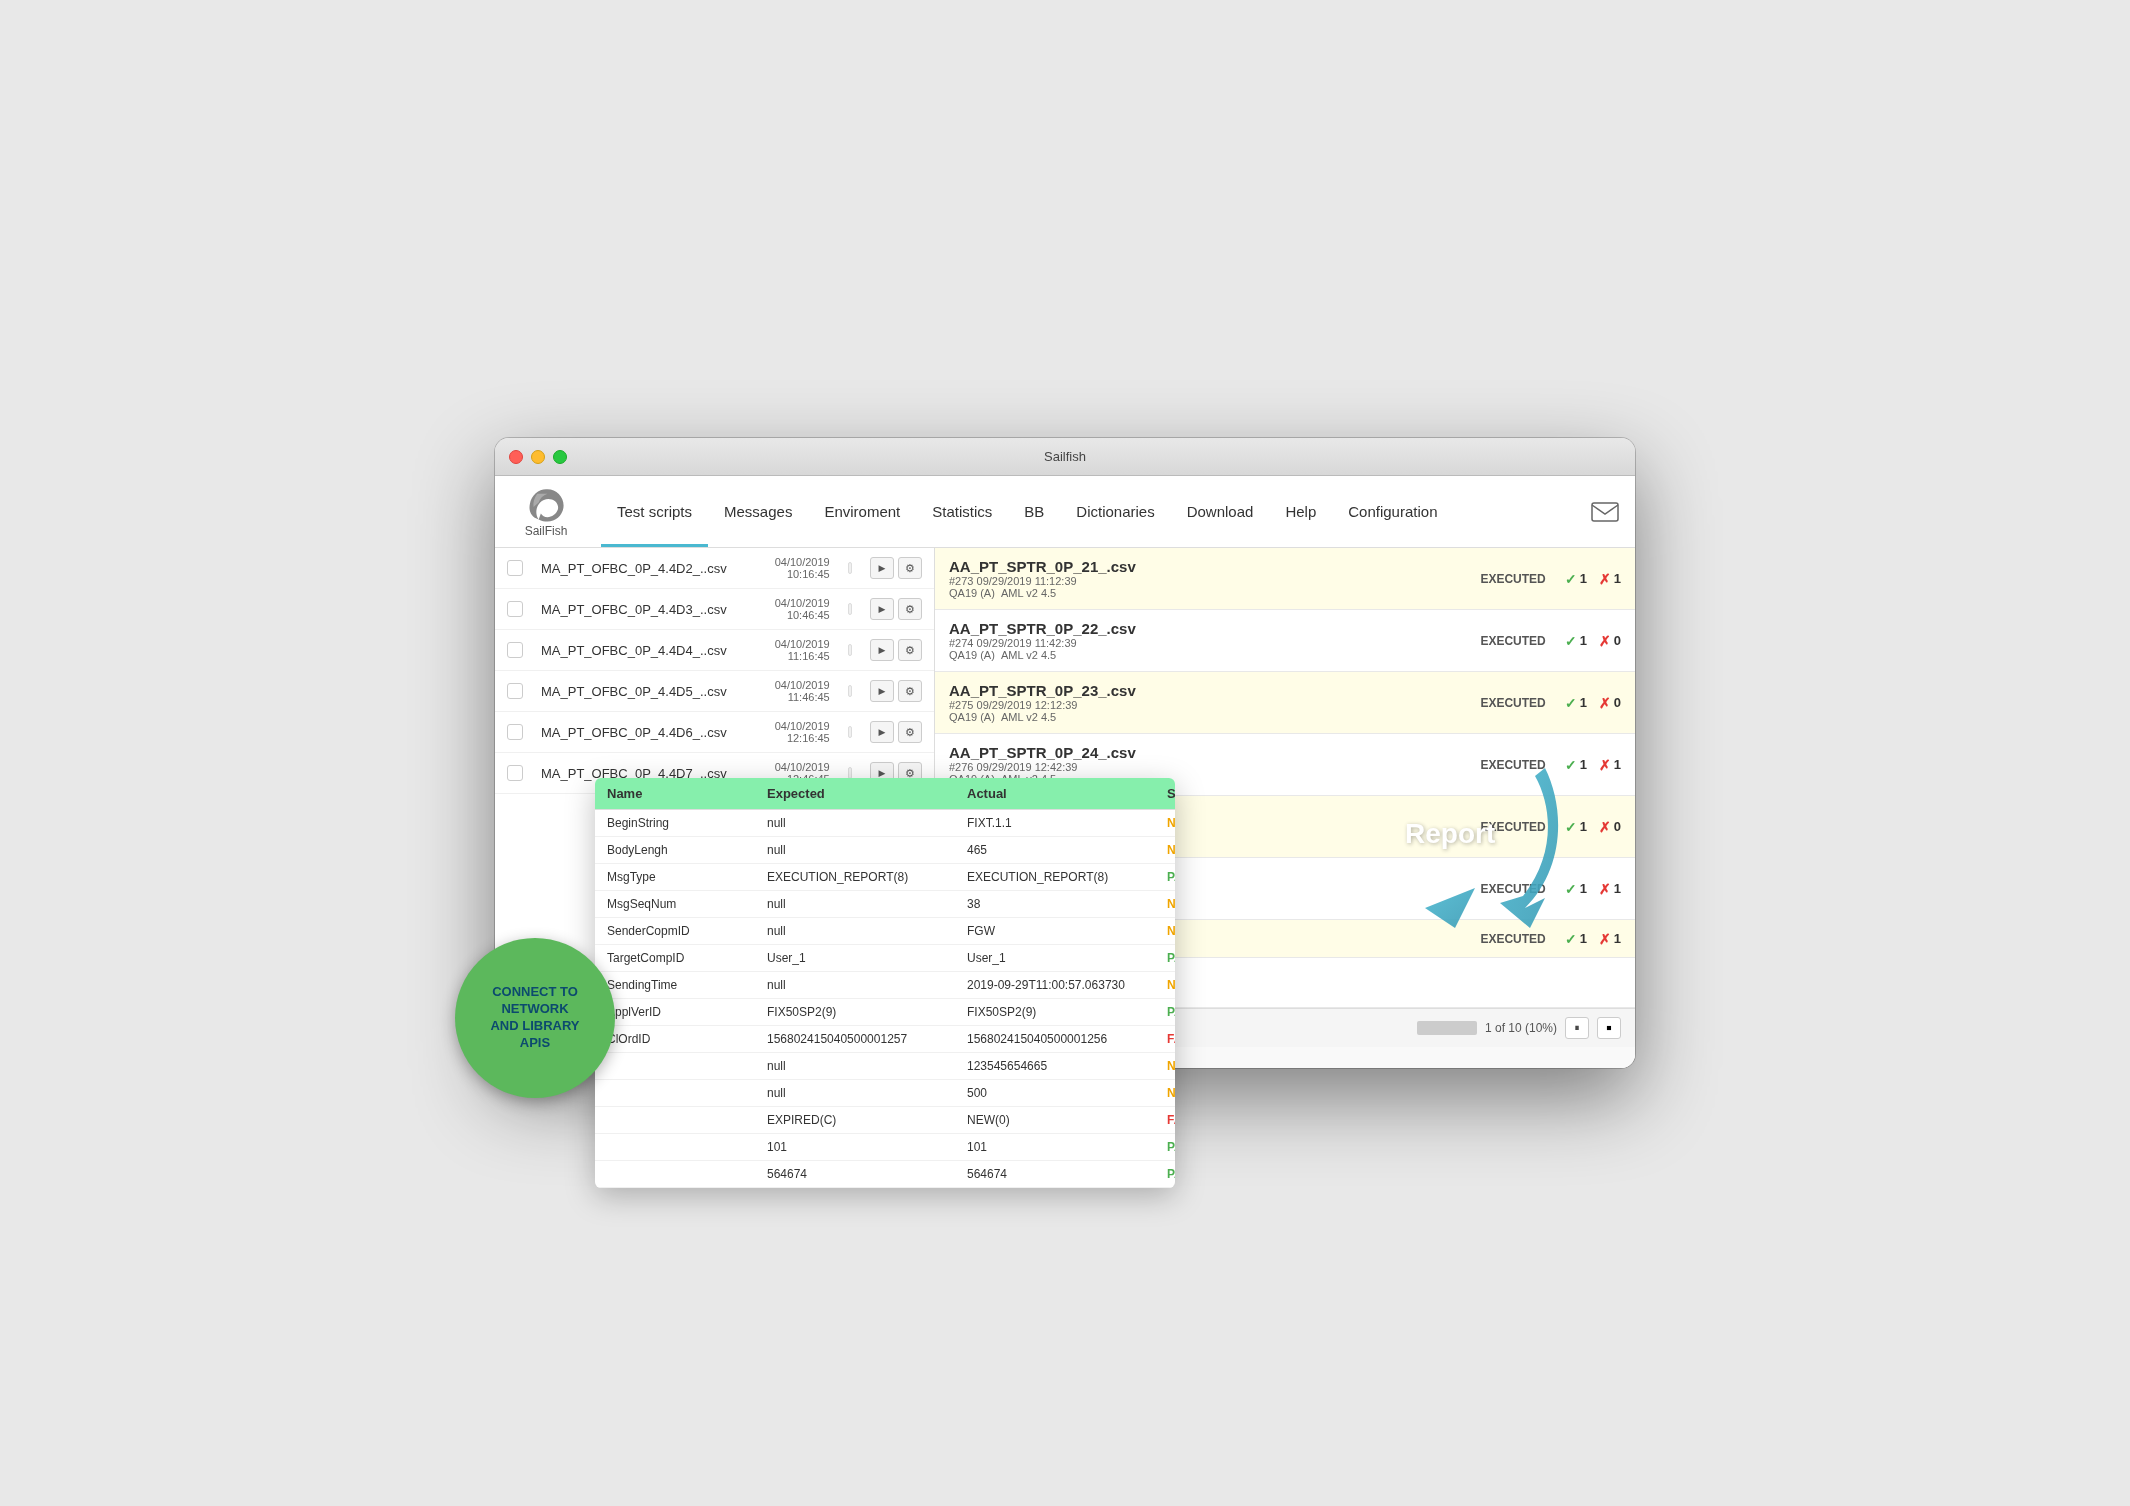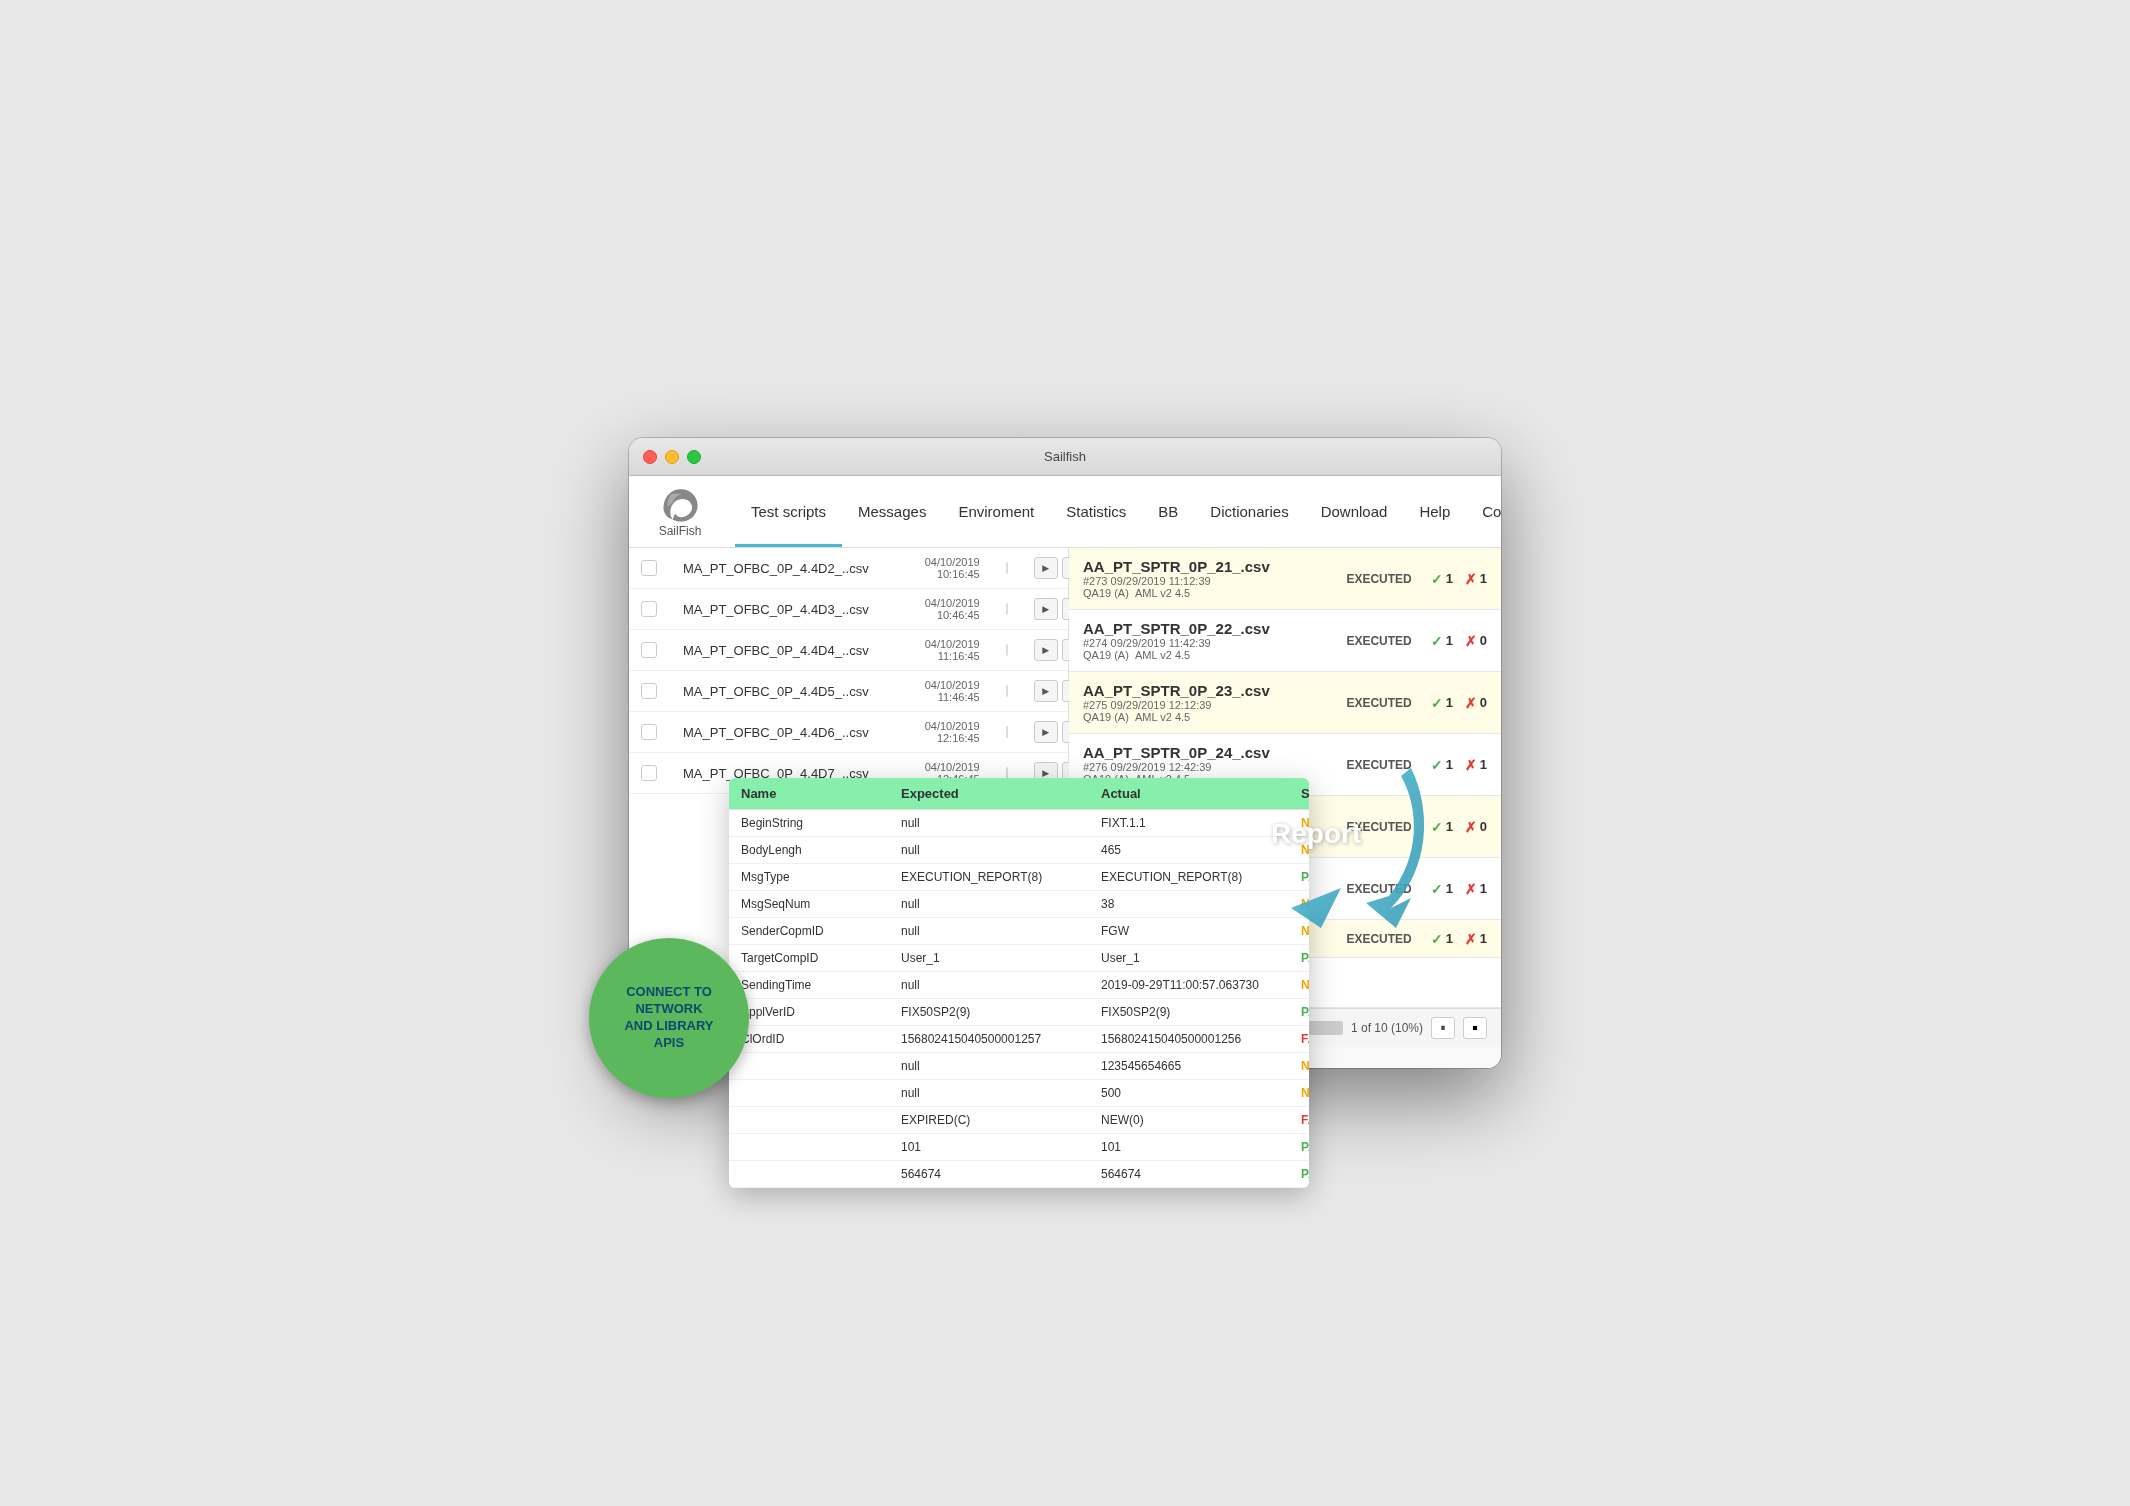--- a/index.html
+++ b/index.html
@@ -8,21 +8,21 @@
       font-family: -apple-system, BlinkMacSystemFont, 'Helvetica Neue', Arial, sans-serif;
       display: flex;
       align-items: center;
       justify-content: center;
       min-height: 100vh;
       padding: 20px;
     }
 
     .window-wrapper {
       position: relative;
-      width: 872px;
+      width: 1140px;
     }
 
     .mac-window {
       background: #f0f0f0;
       border-radius: 14px;
       overflow: hidden;
       box-shadow: 0 30px 80px rgba(0,0,0,0.45), 0 0 0 1px rgba(0,0,0,0.2);
     }
 
     
@@ -122,21 +122,21 @@
     .left-panel {
       width: 440px;
       border-right: 1px solid #ddd;
       background: #fff;
     }
     .script-row {
       display: flex;
       align-items: center;
       padding: 8px 12px;
       border-bottom: 1px solid #f0f0f0;
-      gap: 26px;
+      gap: 18px;
     }
     .script-checkbox {
       width: 16px;
       height: 16px;
       border: 1px solid #ccc;
       border-radius: 3px;
       flex-shrink: 0;
     }
     .script-name {
       font-size: 13px;

